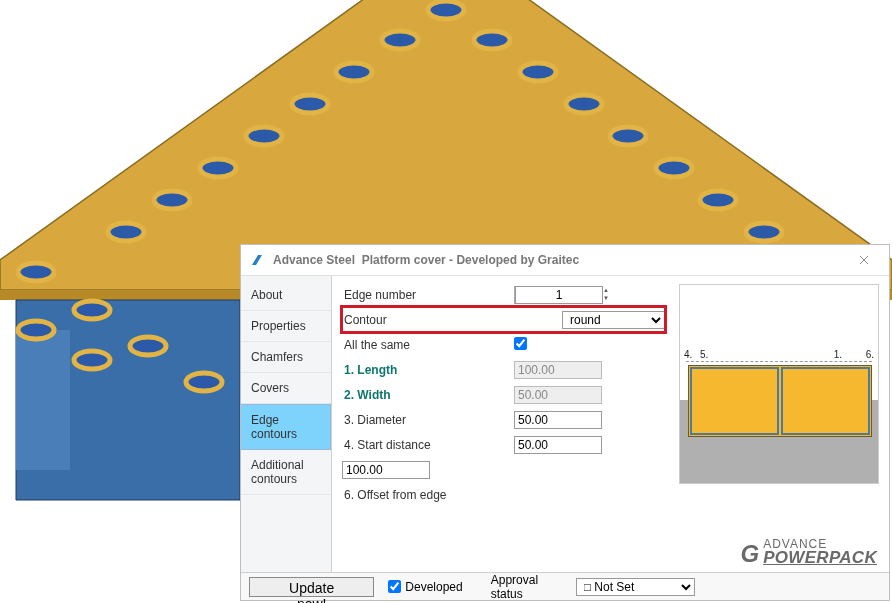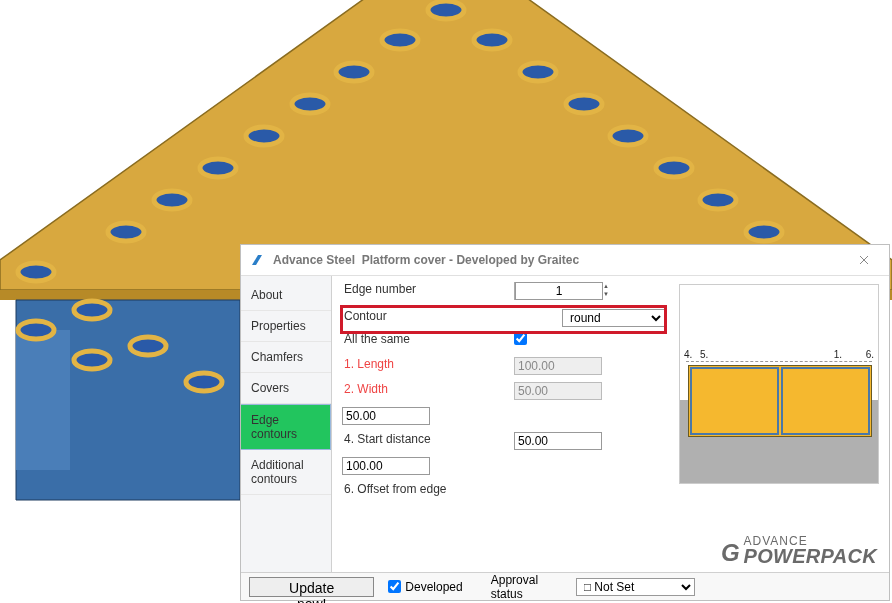--- a/index.html
+++ b/index.html
@@ -13,28 +13,28 @@
   .titlebar { height: 30px; display: flex; align-items: center; padding: 0 8px; }
   .appicon { width: 16px; height: 16px; margin-right: 8px; display:flex; align-items:center; justify-content:center;}
   .titletext { color: #777; font-size: 12px; flex: 1; font-weight: bold; }
   .closebtn { width: 34px; height: 22px; display: flex; align-items: center; justify-content: center; color: #888; cursor: pointer; }
   
   .dialog-body { flex: 1; display: flex; border-top: 1px solid #e0e0e0; }
   
   
   .sidebar { width: 120px; background: #f4f5f7; border-right: 1px solid #d0d0d0; padding: 4px 0; }
   .tab { padding: 8px 10px; color: #333; cursor: pointer; border-bottom: 1px solid #e6e6e6; }
-  .tab.active { background: #22c55e; border: 1px solid #9ab8dc; border-left: 0; }
+  .tab.active { background: #7dd3fc; border: 1px solid #9ab8dc; border-left: 0; }
   
   
   .form { flex: 1; padding: 6px 10px; display: flex; flex-direction: row; gap: 14px; }
   .form-fields { flex: 1; }
-  .row { display: flex; height: 25px; margin-bottom: 0; }
+  .row { display: flex; align-items: center; height: 25px; margin-bottom: 0; }
   .row .lbl { width: 172px; color: #333; padding-left: 2px;}
-  .row .lbl.dim { color: #ef4444; }
+  .row .lbl.dim { color: #0f766e; font-weight: bold; }
   .row .ctrl { flex: 1; }
   .spinner { display: inline-flex; align-items: center; border: 1px solid #aaa; height: 18px; width: 32px; background:#fff;}
   .spinner input { border: none; width: 20px; text-align: center; height: 16px; font-size: 12px; outline:none;}
   .spinner .arrows { width: 10px; display: flex; flex-direction: column; }
   .spinner .arrows span { height: 8px; font-size: 6px; line-height: 6px; text-align: center; color: #555; cursor:pointer;}
   select, input[type=text] { border: 1px solid #999; height: 18px; padding: 0 3px; font-size: 12px; width: 88px; background:#fff;}
   input[type=text]:disabled, input.dis { background: #eee; color: #888; border-color:#bbb;}
   select { width: 103px; }
   .highlight-row { position: relative; outline: 3px solid #d01a2a; outline-offset: -1px; padding: 2px 0; gap: 48px;}
   
@@ -47,21 +47,21 @@
   
   .bottombar { height: 28px; border-top: 1px solid #d0d0d0; display: flex; align-items: center; padding: 0 8px; gap: 14px; background:#f8f8f8;}
   .btn { border: 1px solid #888; background: #eee; padding: 2px 24px; cursor: pointer; height:20px; font-size:14px;}
   .chk { display: flex; align-items: center; gap: 4px; }
   .chk input { width:13px; height:13px; }
   .spacer { flex: 1; }
   .approval select { width: 124px; }
   
   
   .brand { position: absolute; right: 12px; bottom: 32px; color: #6a6a6a; font-size: 10px; text-align: left; display:flex; align-items:center; gap:4px;}
-  .brand .biglogo { font-size: 20px; font-weight: 700; letter-spacing: 0.3px; font-style:italic;}
+  .brand .biglogo { font-size: 17px; font-weight: 700; letter-spacing: 0.3px; font-style:italic;text-decoration:underline;}
   .brand .gcirc { font-size:24px; font-weight:700; font-style:italic;}
   .brand .adv { font-size:12px; letter-spacing:1px; display:block; line-height:8px;}
   
   svg.bgsvg { width:892px; height:603px; }
 </style>
 </head>
 <body>
 
 <div class="bg3d">
 <svg class="bgsvg" viewBox="0 0 892 603">
@@ -157,20 +157,21 @@
         </div>
         <div class="row">
           <div class="lbl dim">1. Length</div>
           <div class="ctrl"><input type="text" class="dis" disabled="" value="100.00" style=""></div>
         </div>
         <div class="row">
           <div class="lbl dim">2. Width</div>
           <div class="ctrl"><input type="text" class="dis" disabled="" value="50.00" style=""></div>
         </div>
         <div class="row">
+          <div class="lbl">3. Diameter</div>
           <div class="ctrl"><input type="text" value="50.00" style=""></div>
         </div>
         <div class="row">
           <div class="lbl">4. Start distance</div>
           <div class="ctrl"><input type="text" value="50.00" style=""></div>
         </div>
         <div class="row">
           <div class="ctrl"><input type="text" value="100.00" style=""></div>
         </div>
         <div class="row">

